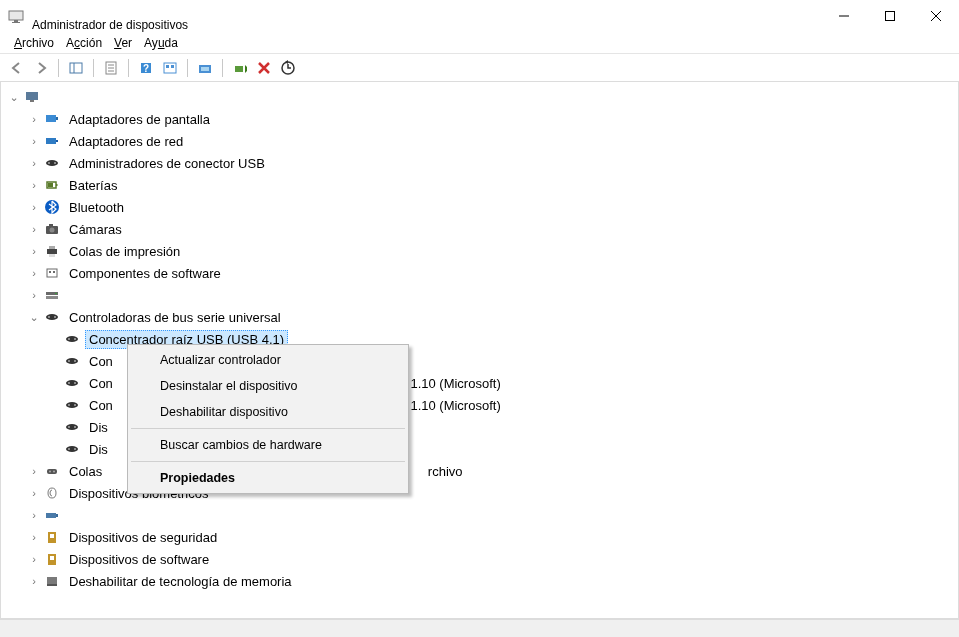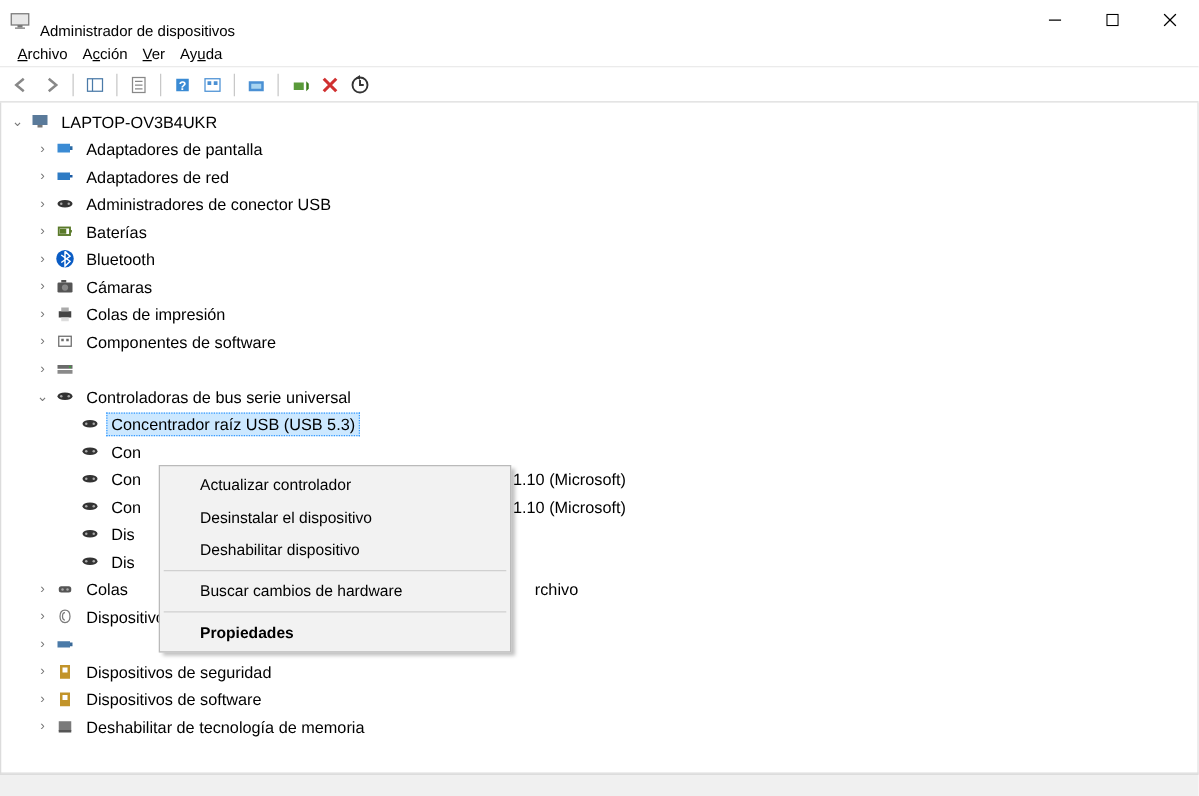--- a/index.html
+++ b/index.html
@@ -170,21 +170,20 @@
     <div class="tree">
 
       <div class="node" style="--indent:0px">
         <span class="tw">⌄</span>
         <span class="ico">
             <svg width="16" height="16" viewBox="0 0 16 16">
               <rect x="2" y="3" width="12" height="8" class="ic-pc"></rect>
               <rect x="6" y="11" width="4" height="2" fill="#777"></rect>
             </svg>
           </span>
-        <span class="lbl">LAPTOP-OV3B4UKR</span>
       </div>
 
       <div class="node" style="--indent:20px">
           <span class="tw">›</span>
           <span class="ico">
             <svg width="16" height="16" viewBox="0 0 16 16">
               <rect x="2" y="4" width="10" height="7" class="ic-monitor"></rect>
               <rect x="12" y="6" width="2" height="3" fill="#2a6aa4"></rect>
             </svg>
           </span>
@@ -297,21 +296,21 @@
         </div>
 
       <div class="node sel" style="--indent:56px">
           <span class="ico">
             <svg width="16" height="16" viewBox="0 0 16 16">
               <ellipse cx="8" cy="8" rx="6" ry="3" class="ic-usbctl"></ellipse>
               <circle cx="5" cy="8" r="1" fill="#aaa"></circle>
               <circle cx="11" cy="8" r="1" fill="#aaa"></circle>
             </svg>
           </span>
-          <span class="lbl">Concentrador raíz USB (USB 5.3)</span>
+          <span class="lbl">Concentrador raíz USB (USB 4.1)</span>
         </div>
 
       <div class="node" style="--indent:56px">
           <span class="ico">
             <svg width="16" height="16" viewBox="0 0 16 16">
               <ellipse cx="8" cy="8" rx="6" ry="3" class="ic-usbctl"></ellipse>
               <circle cx="5" cy="8" r="1" fill="#aaa"></circle>
               <circle cx="11" cy="8" r="1" fill="#aaa"></circle>
             </svg>
           </span>
@@ -423,21 +422,21 @@
             <svg width="16" height="16" viewBox="0 0 16 16">
               <rect x="3" y="4" width="10" height="8" class="ic-mem"></rect>
               <line x1="3" y1="12" x2="13" y2="12" stroke="#555" stroke-width="2"></line>
             </svg>
           </span>
           <span class="lbl">Deshabilitar de tecnología de memoria</span>
         </div>
 
     </div>
 
-    <div class="context-menu" style="left:126px; top:262px; width:282px;margin-top:28px;">
+    <div class="context-menu" style="left:126px; top:262px; width:282px;">
       <div class="cm-item">Actualizar controlador</div>
       <div class="cm-item">Desinstalar el dispositivo</div>
       <div class="cm-item">Deshabilitar dispositivo</div>
       <div class="cm-sep"></div>
       <div class="cm-item">Buscar cambios de hardware</div>
       <div class="cm-sep"></div>
       <div class="cm-item bold">Propiedades</div>
     </div>
 
   </div>

